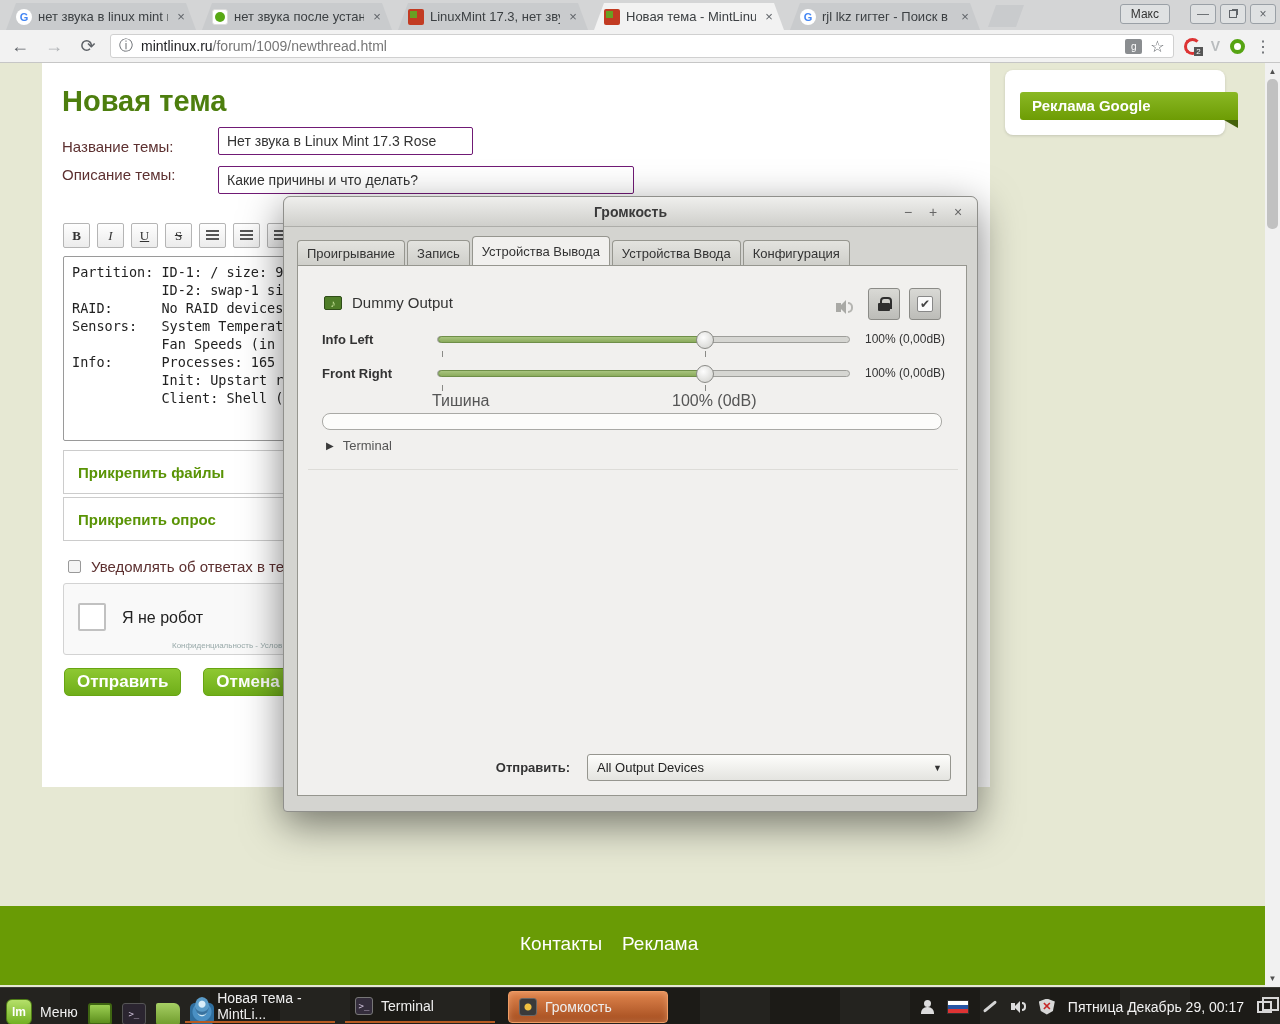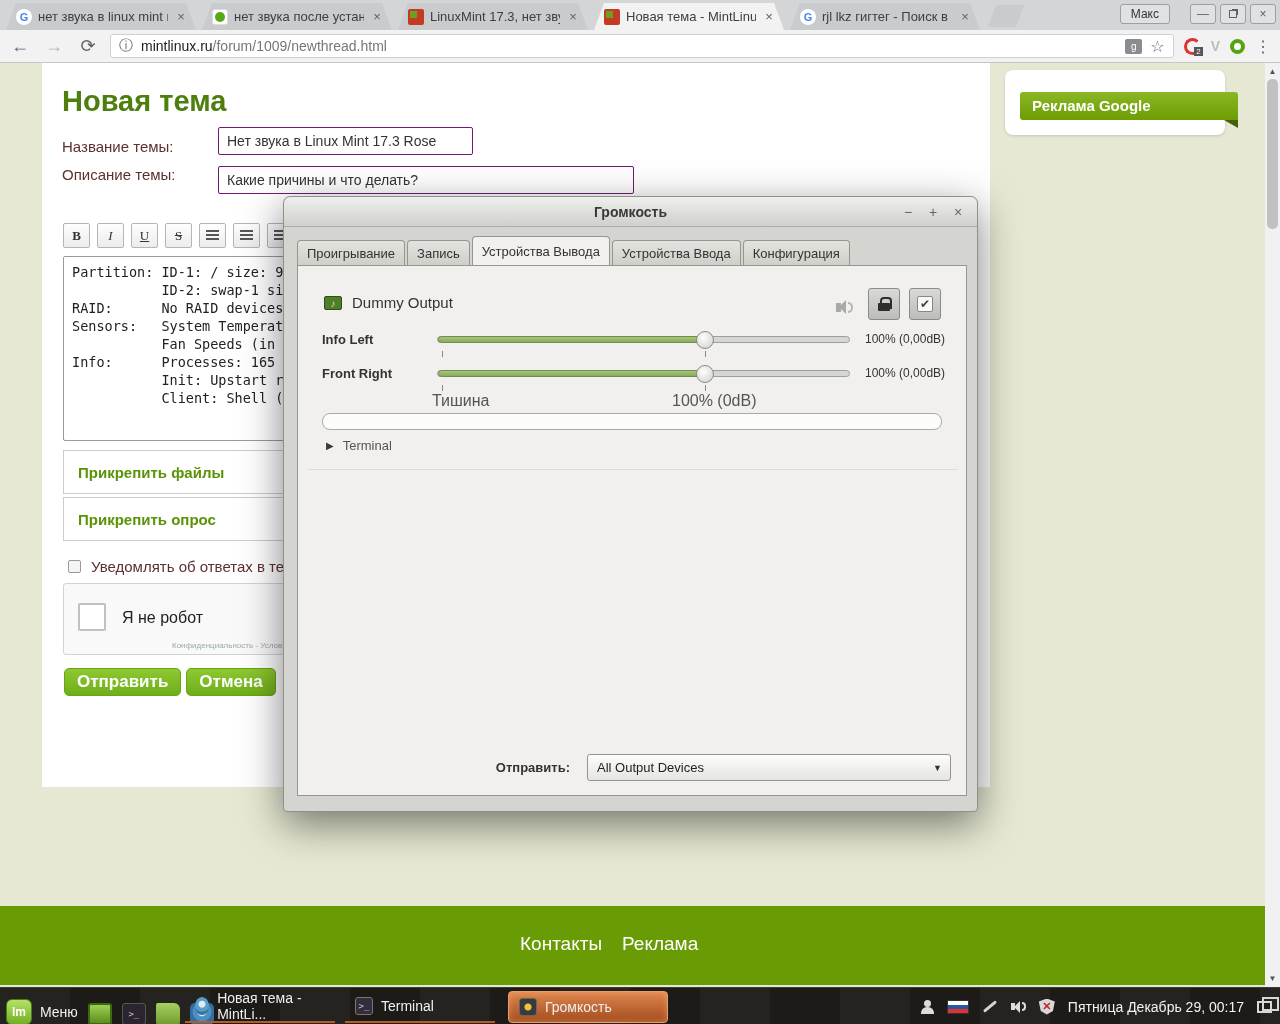--- a/index.html
+++ b/index.html
@@ -55,21 +55,21 @@
   .ed-textarea { position:absolute; left:21px; top:193px; width:905px; height:185px; border:1px solid #9a9a9a; border-radius:2px; background:#fff; font-family:"DejaVu Sans Mono","Liberation Mono",monospace; font-size:13.5px; line-height:18px; color:#222; padding:6px 8px; white-space:pre; overflow:hidden; }
   .attach-box { position:absolute; left:21px; width:905px; height:44px; border:1px solid #ccc; background:#fff; display:flex; align-items:center; padding-left:14px; }
   .attach-link { color:#5a9406; font-weight:bold; font-size:15px; }
   .notify-row { position:absolute; left:26px; top:495px; display:flex; align-items:center; gap:10px; }
   .cbx { width:13px; height:13px; border:1px solid #999; background:#f4f4f4; border-radius:2px; }
   .notify-label { font-size:15px; color:#5d3030; }
   .captcha { position:absolute; left:21px; top:520px; width:905px; height:72px; background:#f9f9f9; border:1px solid #d3d3d3; border-radius:3px; }
   .captcha-cbx { position:absolute; left:14px; top:19px; width:28px; height:28px; background:#fff; border:2px solid #c1c1c1; border-radius:2px; }
   .captcha-label { position:absolute; left:58px; top:25px; font-size:16px; color:#222; }
   .captcha-small { position:absolute; left:108px; top:57px; font-size:8px; color:#9aa; }
-  .btn-row { position:absolute; left:22px; top:605px; display:flex; gap:5px; }
+  .btn-row { position:absolute; left:22px; top:605px; display:flex; gap:22px; }
   .green-btn { height:28px; padding:0 12px; background:linear-gradient(#8ec832,#6fae19); border:1px solid #68a513; border-radius:5px; color:#fff; font-weight:bold; font-size:17px; display:flex; align-items:center; }
   .ad-card { position:absolute; left:1005px; top:7px; width:220px; height:65px; background:#fff; border-radius:8px; box-shadow:0 1px 3px rgba(0,0,0,.15); }
   .ad-ribbon { position:absolute; left:15px; top:22px; width:218px; height:28px; background:linear-gradient(#8ab824,#6d9c04); border-radius:3px 3px 0 3px; color:#fff; font-weight:bold; font-size:15px; line-height:28px; padding-left:12px; }
   .ad-ribbon:after { content:""; position:absolute; right:0; bottom:-8px; border-left:14px solid transparent; border-top:8px solid #44610a; }
   .site-footer { position:absolute; left:0; top:843px; width:1265px; height:79px; background:#699b05; color:#fff; font-size:19px; }
   .site-footer span { position:absolute; top:27px; }
 
   
   .pg-scroll { position:absolute; right:0; top:63px; width:15px; height:924px; background:#f1f1f1; z-index:1; }
   .pg-scroll .arr { position:absolute; left:0; width:15px; text-align:center; color:#505050; font-size:8px; }

